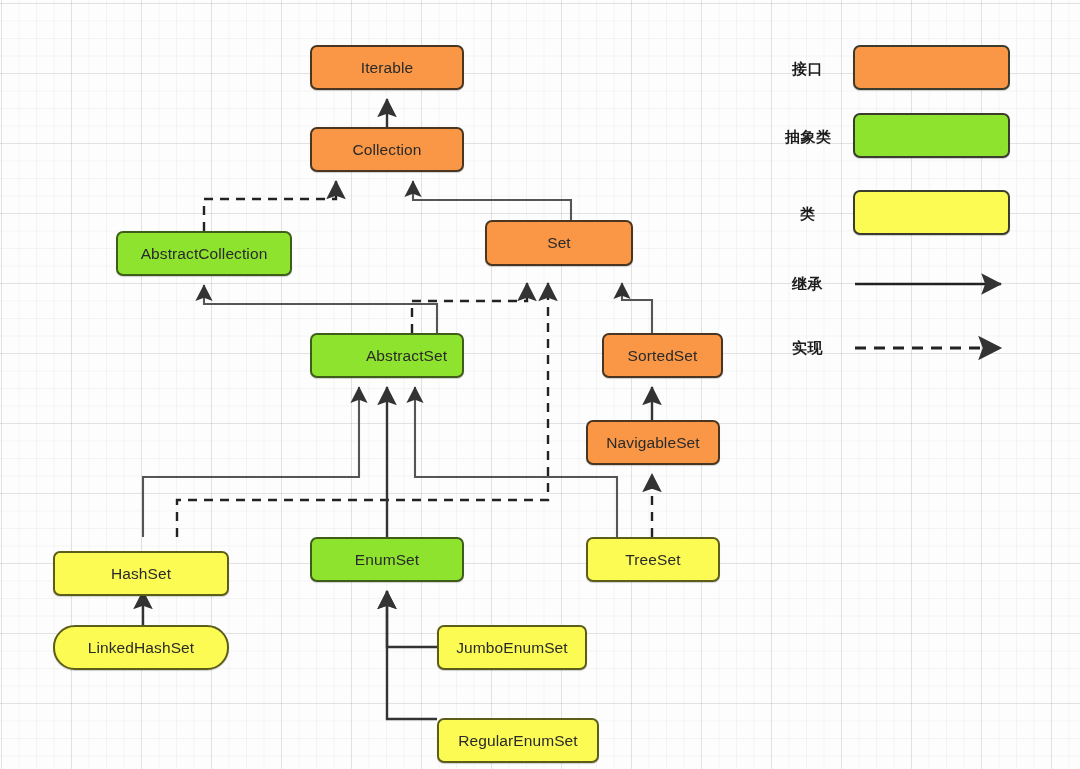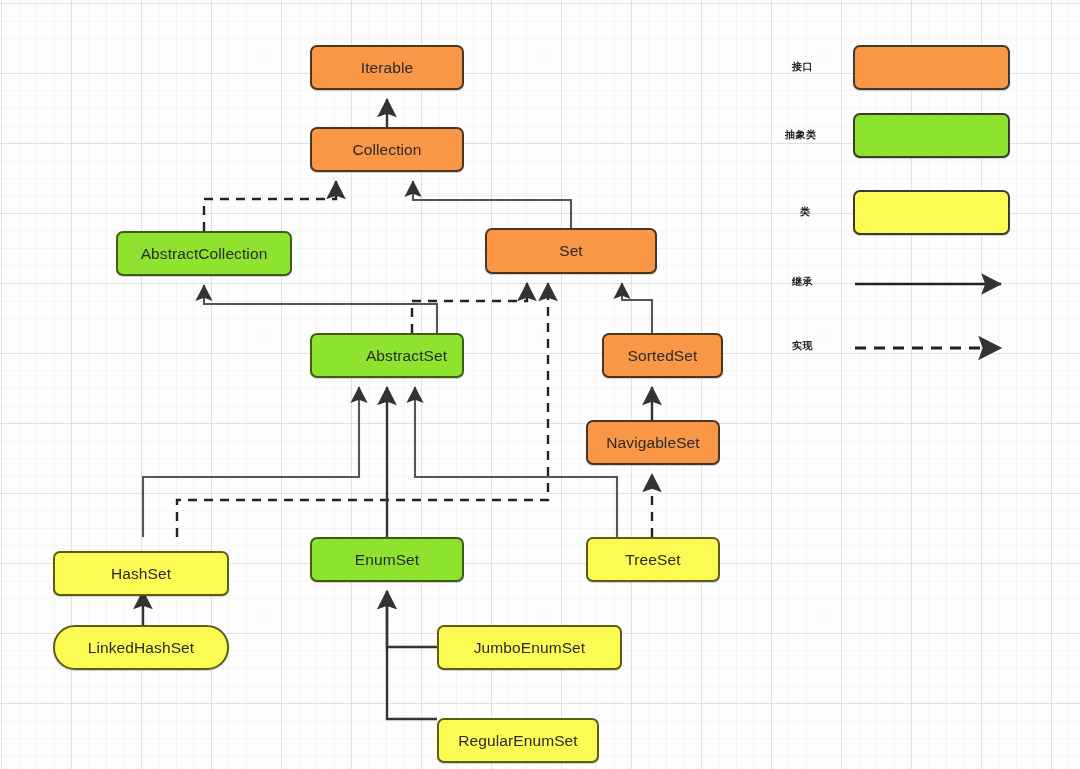--- a/index.html
+++ b/index.html
@@ -42,21 +42,21 @@
     box-shadow: 0 1px 1px rgba(0,0,0,0.18);
     z-index: 3;
     white-space: nowrap;
   }
   .iface  { background: #f99746; border-color: #4a3520; }
   .abstr  { background: #8ee32e; border-color: #3f5d18; }
   .cls    { background: #fbfb54; border-color: #5d5d1a; }
 
   .legend-label {
     position: absolute;
-    font-size: 10px;
+    font-size: 15px;
     font-weight: bold;
     color: #1c1c1c;
     letter-spacing: 0.5px;
     z-index: 3;
     white-space: nowrap;
   }
   .legend-swatch {
     position: absolute;
     box-sizing: border-box;
     border: 2px solid #3b3b2e;
@@ -121,21 +121,21 @@
   </div>
 
   <div class="node iface" style="left:310px; top:127px; width:154px; height:45px;">
     <span>Collection</span>
   </div>
 
   <div class="node abstr" style="left:116px; top:231px; width:176px; height:45px;">
     <span>AbstractCollection</span>
   </div>
 
-  <div class="node iface" style="left:485px; top:228px; width:172px; height:46px;">
+  <div class="node iface" style="left:485px; top:220px; width:148px; height:46px;">
     <span>Set</span>
   </div>
 
   <div class="node abstr" style="left:310px; top:333px; width:154px; height:45px;padding-left:39px;">
     <span>AbstractSet</span>
   </div>
 
   <div class="node iface" style="left:602px; top:333px; width:121px; height:45px;">
     <span>SortedSet</span>
   </div>
@@ -153,21 +153,21 @@
   </div>
 
   <div class="node cls" style="left:586px; top:537px; width:134px; height:45px;">
     <span>TreeSet</span>
   </div>
 
   <div class="node cls" style="left:53px; top:625px; width:176px; height:45px;border-radius:22px;">
     <span>LinkedHashSet</span>
   </div>
 
-  <div class="node cls" style="left:437px; top:625px; width:185px; height:45px;">
+  <div class="node cls" style="left:437px; top:625px; width:150px; height:45px;">
     <span>JumboEnumSet</span>
   </div>
 
   <div class="node cls" style="left:437px; top:697px; width:162px; height:45px;margin-top:21px;">
     <span>RegularEnumSet</span>
   </div>
 
   <div class="legend-label" style="left:792px; top:60px;">接口</div>
   <div class="legend-swatch iface" style="left:853px; top:45px; width:157px; height:45px;"></div>
 

